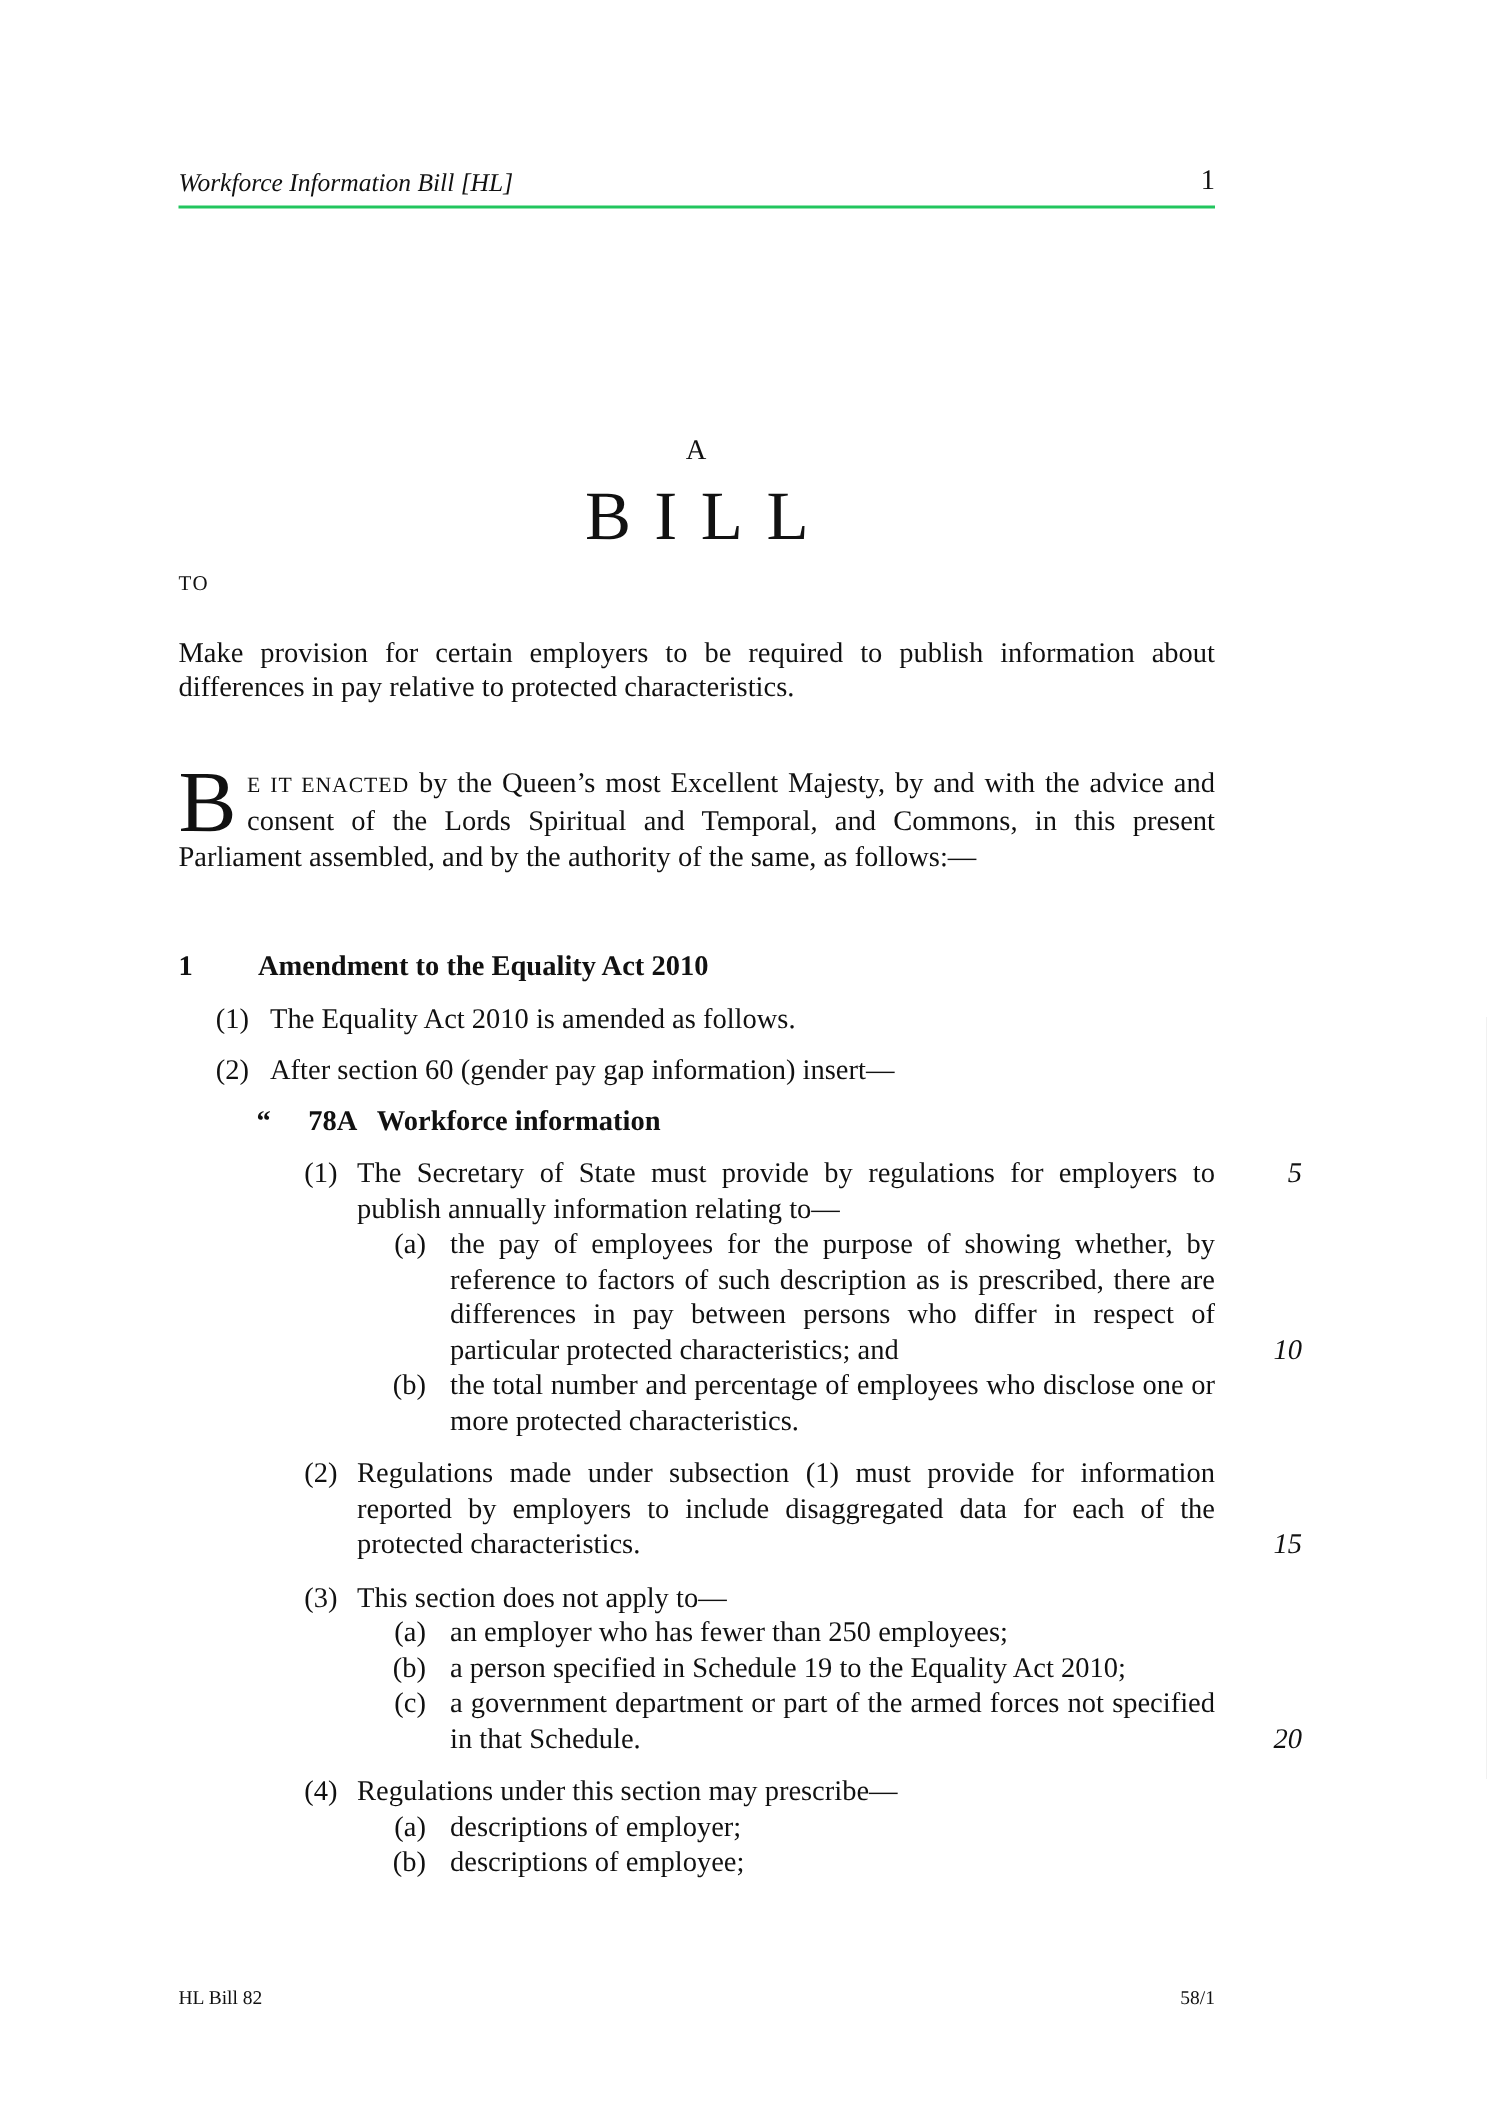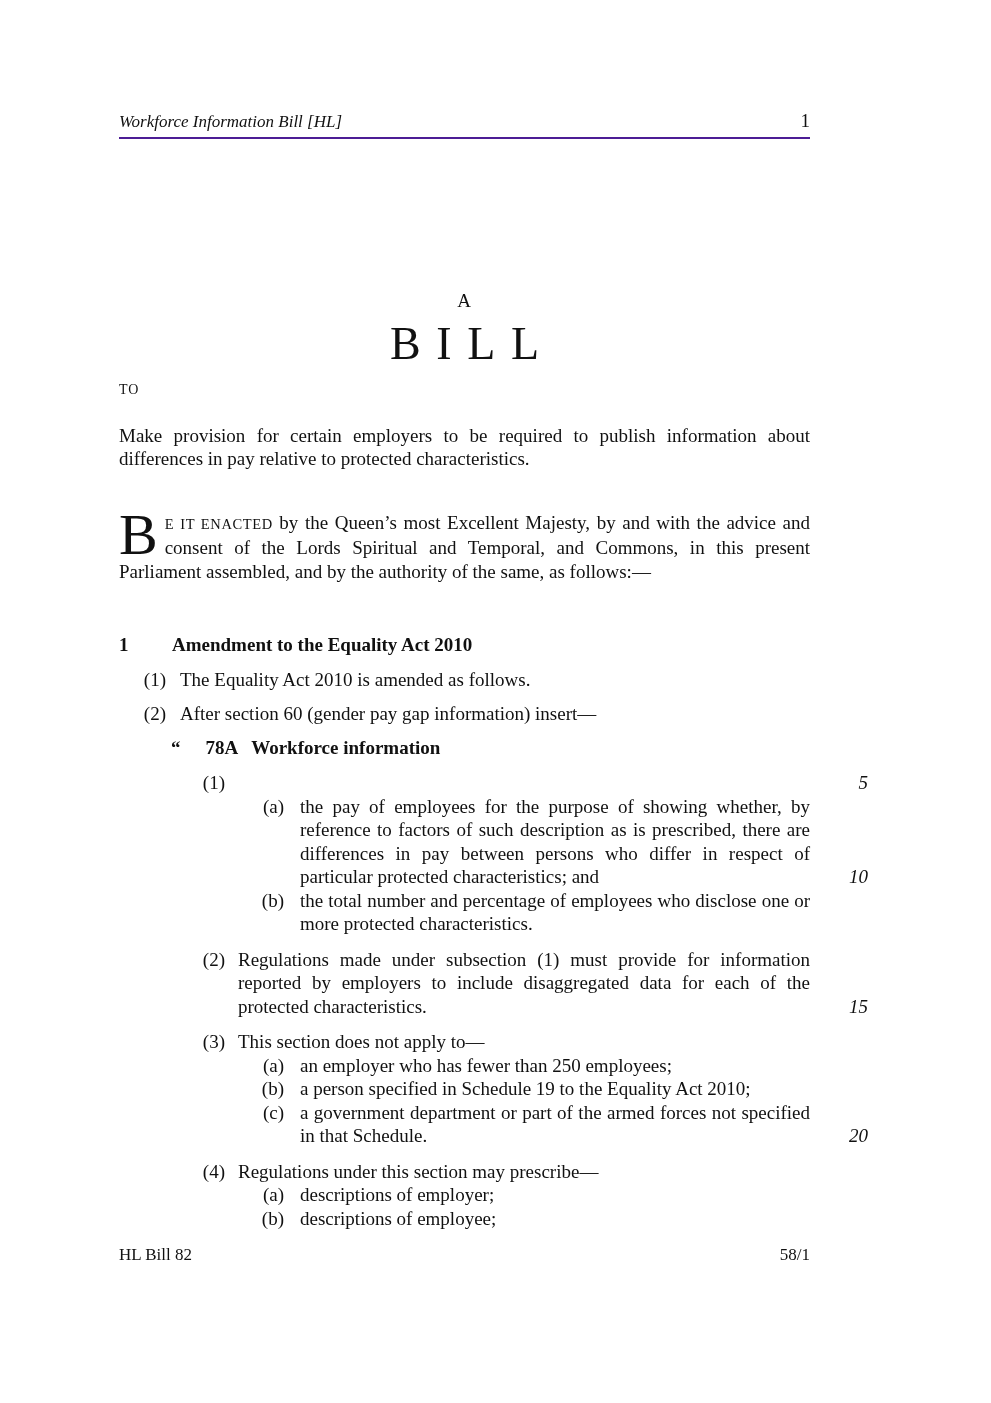--- a/index.html
+++ b/index.html
@@ -10,21 +10,21 @@
     background:#ffffff;
     font-family:"Liberation Serif","DejaVu Serif",serif;
     color:#111111;
     overflow:hidden;
     box-sizing:border-box;
     padding:110px 181px 0 119px; 
   }
   
   .runhead {
     display:flex; justify-content:space-between; align-items:flex-end;
-    border-bottom:2px solid #4c1d95; padding-bottom:5px;
+    border-bottom:2px solid #22c55e; padding-bottom:5px;
   }
   .runhead .doc-title { font-style:italic; font-size:17px; }
   .runhead .page-num  { font-size:19px; }
 
   
   .mast-a    { margin-top:150px; text-align:center; font-size:16px; letter-spacing:1px; }
   .mast-bill { margin-top:4px;  text-align:center; font-size:46px; font-weight:normal;
                letter-spacing:0.34em; text-indent:0.34em; }
   .mast-to   { margin-top:12px; text-align:left; font-size:14px; letter-spacing:1px; }
 
@@ -63,22 +63,22 @@
   
   .line-num {
     position:absolute; right:-58px; width:60px;
     text-align:right; font-style:italic; font-size:19px; line-height:23.5px;
   }
   .ln-top { top:0; }
   .ln-bot { bottom:0; }
 
   
   .footline {
-    position:absolute; left:119px; right:181px; top:1245px;
-    display:flex; justify-content:space-between; font-size:17px;
+    position:absolute; left:119px; right:181px; top:1324px;
+    display:flex; justify-content:space-between; font-size:13px;
   }
 </style>
 </head>
 <body>
 
 <div class="page">
 
   <div class="runhead">
     <span class="doc-title">Workforce Information Bill [HL]</span>
     <span class="page-num">1</span>
@@ -107,20 +107,21 @@
     <span class="marker">(2)</span>
     <div class="txt">After section 60 (gender pay gap information) insert—</div>
   </div>
 
   <div class="ins-heading body-text">
     <span class="qmark">“</span><span class="sec-num">78A</span><span>Workforce information</span>
   </div>
 
   <div class="row sub2 body-text">
     <span class="marker">(1)</span>
+    <div class="txt">The Secretary of State must provide by regulations for employers to publish annually information relating to—</div>
     <span class="line-num ln-top">5</span>
   </div>
 
   <div class="row sub3 body-text">
     <span class="marker">(a)</span>
     <div class="txt">the pay of employees for the purpose of showing whether, by reference to factors of such description as is prescribed, there are differences in pay between persons who differ in respect of particular protected characteristics; and</div>
     <span class="line-num ln-bot">10</span>
   </div>
 
   <div class="row sub3 body-text">

